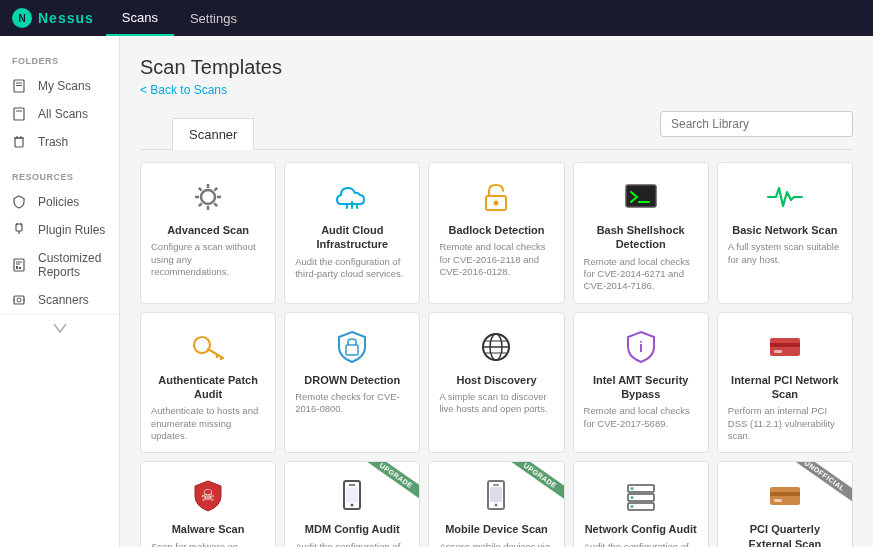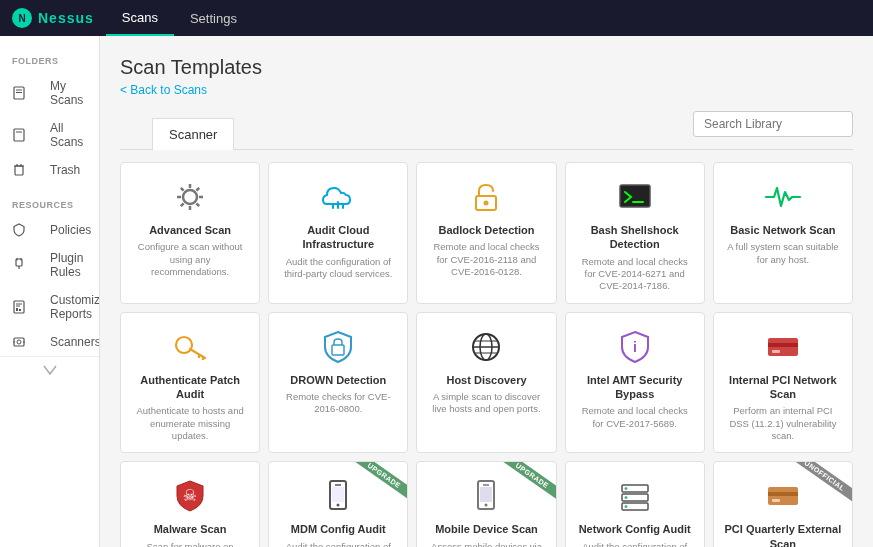--- a/index.html
+++ b/index.html
@@ -11,46 +11,46 @@
     .logo-text { color: #00d4aa; font-weight: 700; font-size: 14px; letter-spacing: 1px; }
     .logo-circle { width: 20px; height: 20px; background: #00d4aa; border-radius: 50%; display: flex; align-items: center; justify-content: center; font-size: 10px; font-weight: 700; color: #1a1a2e; }
     .nav-items { display: flex; align-items: center; height: 100%; }
     .nav-item { color: #ccc; padding: 8px 16px; height: 100%; display: flex; align-items: center; font-size: 13px; cursor: pointer; }
     .nav-item.active { color: #fff; border-bottom: 2px solid #00d4aa; }
 
     
     .layout { display: flex; flex: 1; overflow: hidden; }
 
     
-    .sidebar { width: 100px; background: #fff; border-right: 1px solid #e0e0e0; padding: 16px 0; flex-shrink: 0; overflow-y: auto; }
+    .sidebar { width: 120px; background: #fff; border-right: 1px solid #e0e0e0; padding: 16px 0; flex-shrink: 0; overflow-y: auto; }
     .sidebar-section-label { font-size: 9px; font-weight: 700; color: #999; text-transform: uppercase; padding: 4px 12px 6px; letter-spacing: 0.5px; }
-    .sidebar-item { display: flex; align-items: center; gap: 24px; padding: 7px 12px; cursor: pointer; color: #555; font-size: 12px; }
+    .sidebar-item { display: flex; align-items: center; gap: 12px; padding: 7px 12px; cursor: pointer; color: #555; font-size: 12px; }
     .sidebar-item .icon { width: 14px; height: 14px; display: flex; align-items: center; justify-content: center; flex-shrink: 0; }
     .sidebar-divider { height: 12px; }
 
     
     .main { flex: 1; overflow-y: auto; padding: 20px 20px; }
     .page-title { font-size: 20px; font-weight: 300; color: #333; margin-bottom: 4px; }
     .back-link { color: #00a8e0; font-size: 12px; cursor: pointer; display: inline-flex; align-items: center; gap: 3px; margin-bottom: 14px; text-align: center; }
 
     
     .tab-bar { border-bottom: 1px solid #ddd; margin-bottom: 16px; display: flex; align-items: flex-end; gap: 0; }
     .tab { padding: 8px 16px; cursor: pointer; font-size: 13px; color: #555; border: 1px solid transparent; border-bottom: none; margin-bottom: -1px; }
     .tab.active { background: #fff; border-color: #ddd; color: #333; font-weight: 500; }
 
     
     .search-bar { display: flex; justify-content: flex-end; margin-bottom: 12px; }
-    .search-input { border: 1px solid #ccc; border-radius: 3px; padding: 5px 10px; font-size: 12px; width: 160px; color: #555; outline: none; }
+    .search-input { border: 1px solid #ccc; border-radius: 3px; padding: 5px 10px; font-size: 12px; width: 193px; color: #555; outline: none; }
 
     
     .template-grid { display: grid; grid-template-columns: repeat(5, 1fr); gap: 8px; }
     .template-card { background: #fff; border: 1px solid #e0e0e0; border-radius: 4px; padding: 14px 10px 10px; display: flex; flex-direction: column; align-items: center; cursor: pointer; position: relative; overflow: hidden; min-height: 110px; }
     .template-icon { width: 40px; height: 40px; display: flex; align-items: center; justify-content: center; margin-bottom: 6px; }
     .template-name { font-size: 11px; font-weight: 600; color: #333; text-align: center; margin-bottom: 4px; line-height: 1.3; }
-    .template-desc { font-size: 9.5px; color: #888; text-align: center; line-height: 1.3; }
+    .template-desc { font-size: 9.5px; color: #888; line-height: 1.3; }
 
     
     .ribbon { position: absolute; top: 8px; right: -10px; background: #555; color: #fff; font-size: 7px; font-weight: 700; padding: 2px 14px; transform: rotate(35deg); text-transform: uppercase; letter-spacing: 0.5px; }
     .ribbon.upgrade { background: #5a9e6f; }
     .ribbon.unofficial { background: #888; }
 
     
     svg { overflow: visible; }
   </style>
 </head>

